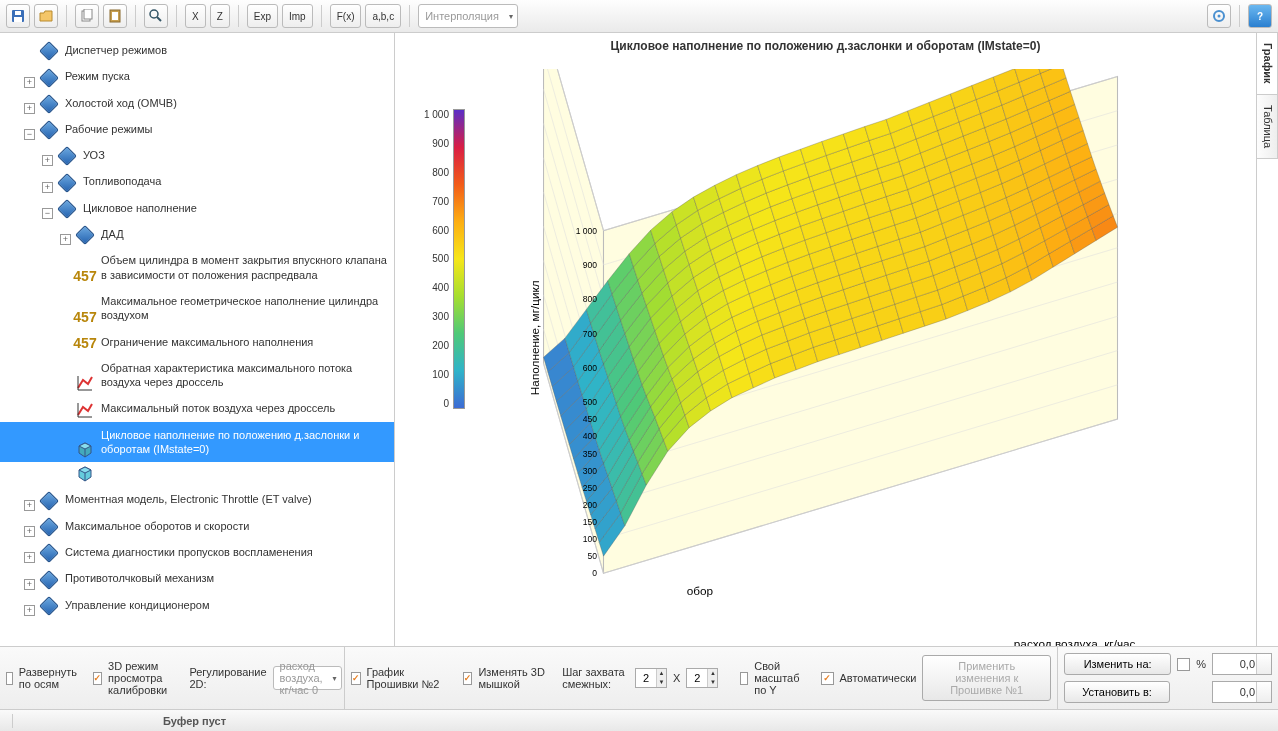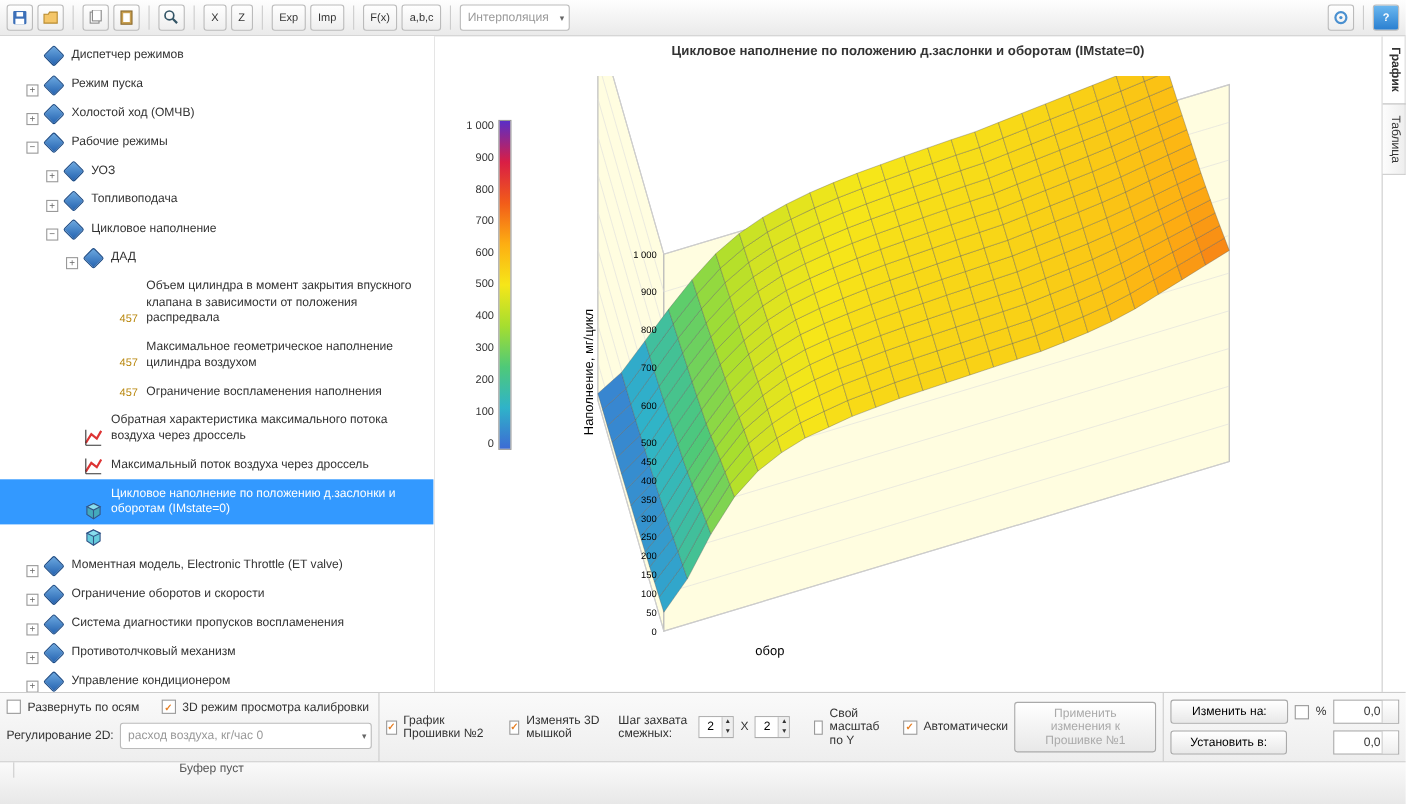--- a/index.html
+++ b/index.html
@@ -18,21 +18,21 @@
 
 .main { flex: 1; display: flex; overflow: hidden; }
 .tree-panel { width: 395px; border-right: 1px solid #ccc; overflow-y: auto; background: #fff; position: relative; }
 .tree { padding: 4px 0; }
 .tree-item { display: flex; align-items: flex-end; padding: 2px 4px; cursor: pointer; }
 .tree-item.selected { background: #3399ff; color: #fff; }
 .tree-expander { width: 11px; height: 11px; border: 1px solid #999; background: #fff; margin-right: 4px; margin-top: 6px; display: flex; align-items: center; justify-content: center; font-size: 9px; color: #666; line-height: 1; flex-shrink: 0; }
 .tree-expander.empty { border: none; background: none; }
 .tree-icon { width: 20px; height: 20px; margin-right: 6px; flex-shrink: 0; display: flex; align-items: center; justify-content: center; }
 .tree-icon.diamond { transform: rotate(45deg); background: linear-gradient(135deg,#6ba8e0,#2563b0); width: 14px; height: 14px; border-radius: 2px; border: 1px solid #1a4a85; margin: 3px 9px 3px 3px; }
-.tree-icon.num { color: #b8860b; font-weight: normal; font-size: 10px; margin-left: 32px; }
+.tree-icon.num { color: #b8860b; font-weight: bold; font-size: 14px; }
 .tree-label { line-height: 1.3; padding: 4px 0; flex: 1; }
 .indent-1 { padding-left: 24px; }
 .indent-2 { padding-left: 42px; }
 .indent-3 { padding-left: 60px; }
 
 
 .chart-wrap { flex: 1; display: flex; }
 .chart-panel { flex: 1; display: flex; flex-direction: column; }
 .chart-title { text-align: center; font-weight: bold; padding: 6px; font-size: 12px; }
 .chart-body { flex: 1; display: flex; position: relative; padding: 10px; }
@@ -40,39 +40,39 @@
 .colorbar-scale { display: flex; align-items: flex-start; }
 .colorbar-labels { display: flex; flex-direction: column; justify-content: space-between; height: 300px; margin-right: 4px; font-size: 10px; text-align: right; }
 .colorbar-grad { width: 12px; height: 300px; background: linear-gradient(to bottom, #5a2ec6, #d91e45, #f25c19, #fdae12, #f6e619, #a6de2f, #4fc978, #2fb3c9, #3d6bd4); border: 1px solid #999; }
 .surface { flex: 1; position: relative; }
 .side-tabs { width: 22px; display: flex; flex-direction: column; border-left: 1px solid #ccc; }
 .side-tab { flex: 0 0 auto; writing-mode: vertical-rl; padding: 10px 3px; border: 1px solid #ccc; border-left: none; background: linear-gradient(to right,#fdfdfd,#eee); cursor: pointer; font-size: 11px; margin-top: -1px; }
 .side-tab.active { background: #fff; font-weight: bold; }
 
 
 .bottom { display: flex; border-top: 1px solid #ccc; background: linear-gradient(#fafafa,#eee); }
-.bottom-left { width: 345px; padding: 6px; border-right: 1px solid #ccc; display: flex; flex-direction: column; gap: 8px; }
+.bottom-left { width: 345px; padding: 6px; border-right: 1px solid #ccc; display: flex; flex-direction: row; gap: 8px; }
 .bottom-mid { flex: 1; padding: 6px; border-right: 1px solid #ccc; display: flex; flex-direction: row; gap: 8px; }
 .bottom-right { width: 220px; padding: 6px; display: flex; flex-direction: column; gap: 6px; }
 .row { display: flex; align-items: center; gap: 6px; }
 .chk { width: 13px; height: 13px; border: 1px solid #999; background: #fff; display: inline-flex; align-items: center; justify-content: center; font-size: 9px; cursor: pointer; }
 .chk.checked { background: #fff; }
 .chk.checked::after { content: "✓"; color: #e67e22; font-weight: bold; }
 .btn { border: 1px solid #aaa; border-radius: 3px; background: linear-gradient(#fff,#e8e8e8); padding: 4px 10px; cursor: pointer; font-size: 11px; }
 .btn:disabled { color: #aaa; }
 .spin { width: 32px; height: 20px; border: 1px solid #aaa; display: flex; }
 .spin input { width: 20px; border: none; text-align: center; font-size: 11px; }
 .spin-btns { display: flex; flex-direction: column; width: 12px; }
 .spin-btns span { flex: 1; font-size: 6px; text-align: center; border-left: 1px solid #ccc; background: #eee; cursor: pointer; line-height: 1; padding-top: 1px; }
 .btn.wide { flex: 1; color: #aaa; }
 .num-input { width: 60px; height: 22px; border: 1px solid #aaa; padding: 0 16px 0 4px; position: relative; background: #fff; display: flex; align-items: center; justify-content: flex-end; }
 .num-input::after { content: ""; position: absolute; right: 0; top: 0; bottom: 0; width: 14px; border-left: 1px solid #ccc; background: linear-gradient(#fff,#eee); }
 
 
-.status { height: 39px; border-top: 1px solid #ccc; background: linear-gradient(#fafafa,#e8e8e8); display: flex; padding: 0 8px; font-size: 11px; color: #555; }
+.status { height: 22px; border-top: 1px solid #ccc; background: linear-gradient(#fafafa,#e8e8e8); display: flex; align-items: center; padding: 0 8px; font-size: 11px; color: #555; font-weight: bold; }
 .status-sep { width: 1px; height: 14px; background: #ccc; margin: 0 150px 0 4px; }
 
 
 .tree-panel::-webkit-scrollbar { width: 16px; }
 .tree-panel::-webkit-scrollbar-thumb { background: #c0c0c0; border: 1px solid #999; }
 .tree-panel::-webkit-scrollbar-track { background: #f0f0f0; }
 
 svg text { font-family: Tahoma, Arial, sans-serif; }
 </style>
 </head>
@@ -184,21 +184,21 @@
             <span class="tree-label">Объем цилиндра в момент закрытия впускного клапана в зависимости от положения распредвала</span>
           </div>
           <div class="tree-item indent-3">
             <span class="tree-expander empty"></span>
             <span class="tree-icon num">457</span>
             <span class="tree-label">Максимальное геометрическое наполнение цилиндра воздухом</span>
           </div>
           <div class="tree-item indent-3">
             <span class="tree-expander empty"></span>
             <span class="tree-icon num">457</span>
-            <span class="tree-label">Ограничение воспламенения наполнения</span>
+            <span class="tree-label">Ограничение максимального наполнения</span>
           </div>
           <div class="tree-item indent-3">
             <span class="tree-expander empty"></span>
             <span class="tree-icon">
               <svg width="18" height="18">
                 <polyline points="2,14 7,6 12,10 16,3" fill="none" stroke="#d33" stroke-width="2"></polyline>
                 <line x1="2" y1="16" x2="16" y2="16" stroke="#333"></line>
                 <line x1="2" y1="2" x2="2" y2="16" stroke="#333"></line>
               </svg>
             </span>
@@ -237,21 +237,21 @@
             </span>
           </div>
           <div class="tree-item indent-1">
             <span class="tree-expander">+</span>
             <span class="tree-icon diamond"></span>
             <span class="tree-label">Моментная модель, Electronic Throttle (ET valve)</span>
           </div>
           <div class="tree-item indent-1">
             <span class="tree-expander">+</span>
             <span class="tree-icon diamond"></span>
-            <span class="tree-label">Ограничение оборотов и скорости</span>
+            <span class="tree-label">Максимальное оборотов и скорости</span>
           </div>
           <div class="tree-item indent-1">
             <span class="tree-expander">+</span>
             <span class="tree-icon diamond"></span>
             <span class="tree-label">Система диагностики пропусков воспламенения</span>
           </div>
           <div class="tree-item indent-1">
             <span class="tree-expander">+</span>
             <span class="tree-icon diamond"></span>
             <span class="tree-label">Противотолчковый механизм</span>

